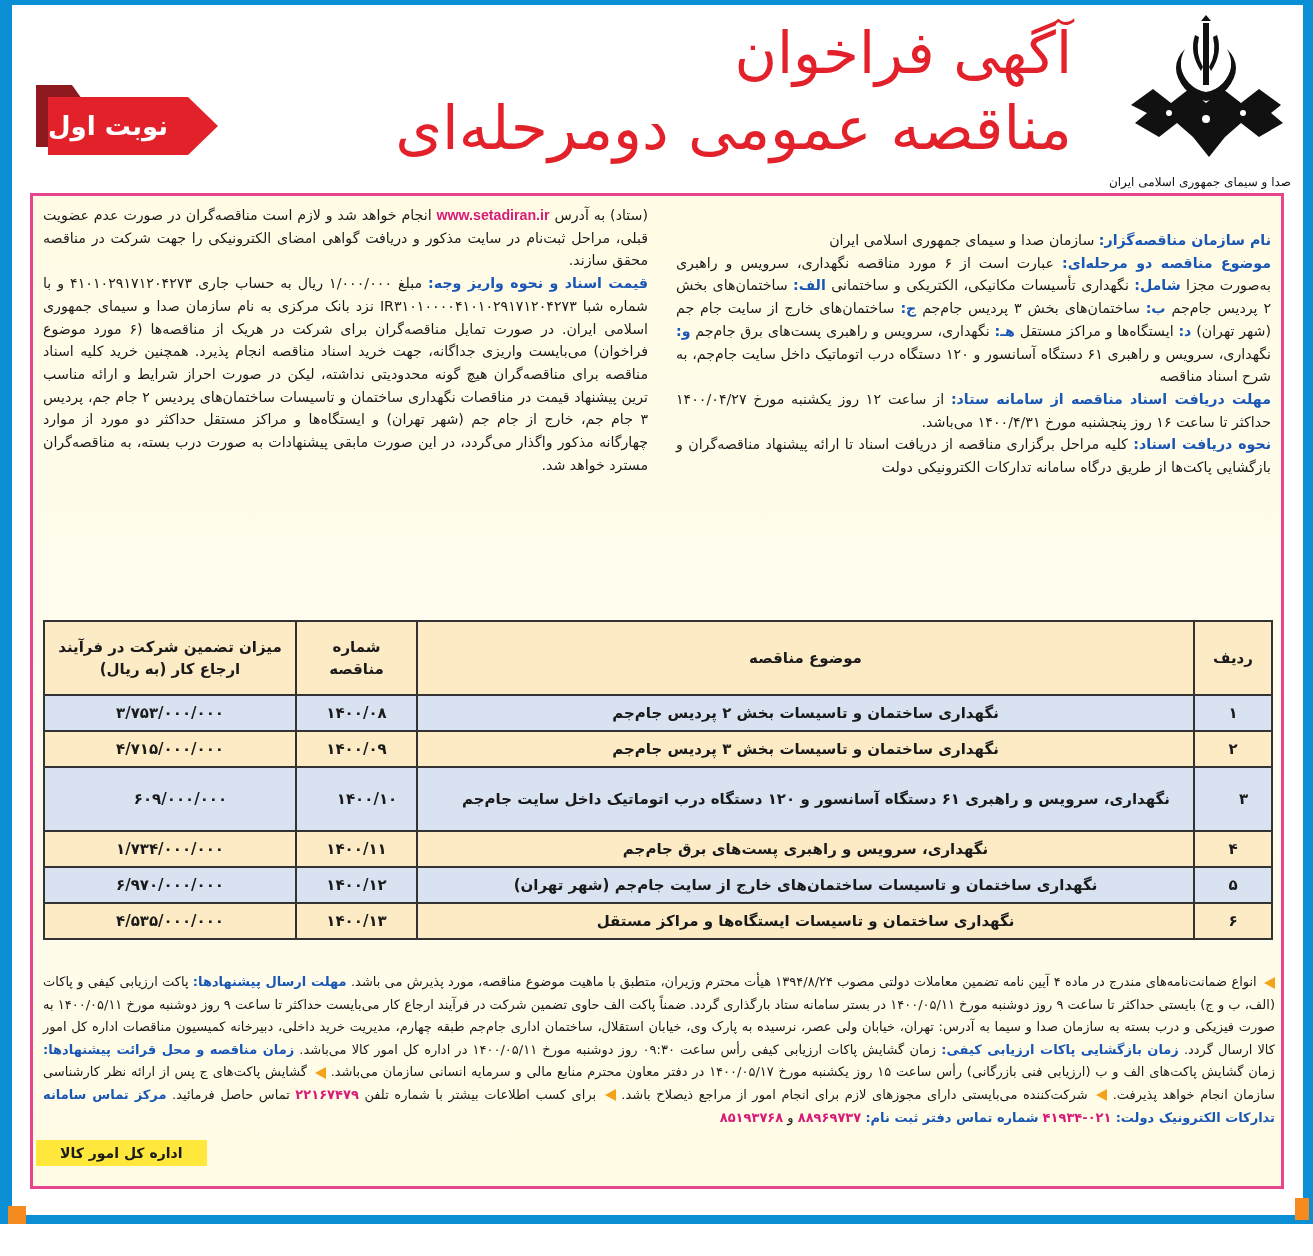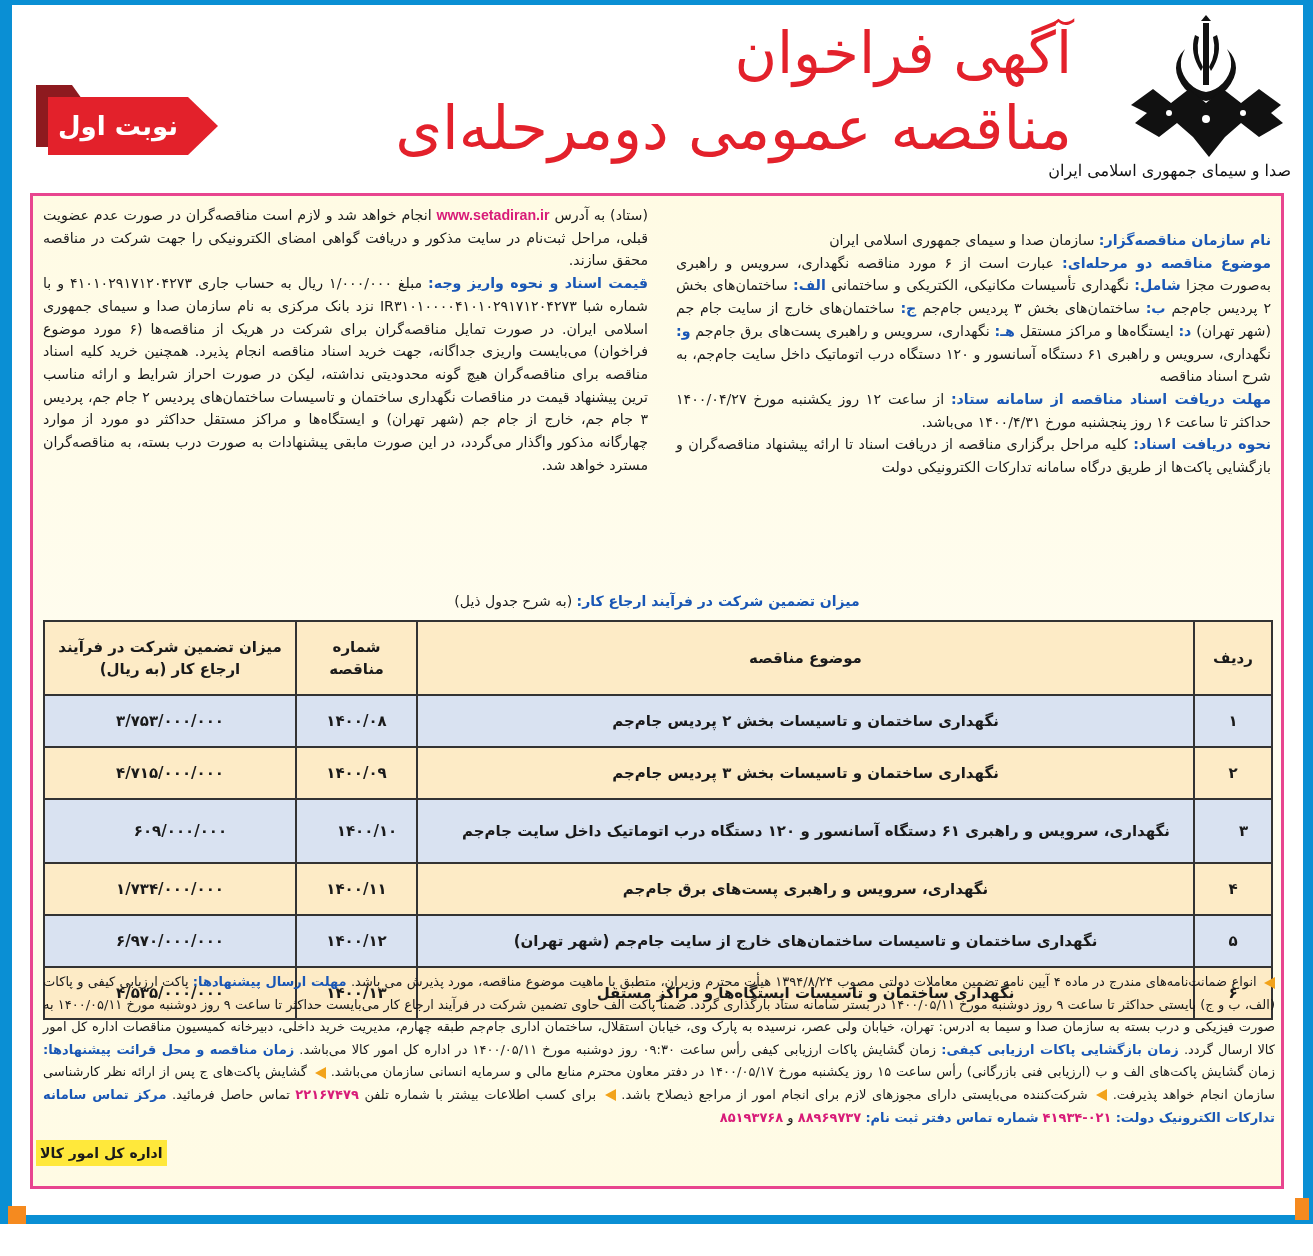--- a/index.html
+++ b/index.html
@@ -13,32 +13,32 @@
     background: #ffffff;
   }
   .corner-tab { position: absolute; background: #f58a1f; }
   .corner-tab.bl { left: 8px; top: 1206px; width: 18px; height: 18px; }
   .corner-tab.br { left: 1295px; top: 1198px; width: 14px; height: 22px; }
 
   .header { position: absolute; left: 12px; top: 5px; width: 1291px; height: 188px; }
 
   .logo { position: absolute; right: 12px; top: 4px; width: 170px; height: 175px; }
   .logo svg { width: 170px; height: 150px; display: block; }
-  .logo-caption { font-family: "DejaVu Serif", serif; font-size: 16px; text-align: right; color: #111; margin-top: 2px; white-space: nowrap; }
+  .logo-caption { font-family: "DejaVu Serif", serif; font-size: 12px; text-align: right; color: #111; margin-top: 16px; white-space: nowrap; }
 
   .title-block { position: absolute; left: 300px; top: 12px; width: 760px; text-align: right; color: #e3212b; font-weight: normal; }
   .title-line1 { font-size: 58px; line-height: 72px; letter-spacing: -1px; }
   .title-line2 { font-size: 60px; line-height: 78px; letter-spacing: -1px; }
 
   .badge { position: absolute; left: 24px; top: 80px; width: 180px; height: 72px; }
   .badge .shadow { position: absolute; left: 0; top: 0; width: 36px; height: 62px; background: #8e1a1f; }
   .badge .shadow:after { content: ""; position: absolute; right: -10px; top: 0; border-top: 14px solid transparent; border-left: 10px solid #8e1a1f; }
   .badge .ribbon { position: absolute; left: 12px; top: 12px; width: 140px; height: 58px; background: #e3212b; }
   .badge .arrow { position: absolute; left: 152px; top: 12px; width: 0; height: 0; border-top: 29px solid transparent; border-bottom: 29px solid transparent; border-left: 30px solid #e3212b; }
-  .badge .label { position: absolute; left: 12px; top: 12px; width: 140px; height: 58px; color: #fff; font-weight: bold; font-size: 26px; line-height: 58px; text-align: center; }
+  .badge .label { position: absolute; left: 12px; top: 12px; width: 140px; height: 58px; color: #fff; font-weight: bold; font-size: 26px; line-height: 58px; text-align: left; }
 
   .content {
     position: absolute; left: 30px; top: 193px; width: 1254px; height: 996px;
     border: 3px solid #e8458f;
     background: linear-gradient(180deg, #fffbe4 0%, #fffdf1 55%, #fffbe4 100%);
   }
 
   .col { position: absolute; top: 8px; font-size: 14.2px; line-height: 22.7px; text-align: justify; text-align-last: right; }
   .col.right { right: 10px; width: 595px; margin-top: 25px; }
   .col.left { left: 10px; width: 605px; }
@@ -49,31 +49,31 @@
   .table-caption { position: absolute; top: 397px; left: 0; width: 100%; text-align: center; font-size: 14px; }
 
   table.grid {
     position: absolute; top: 424px; left: 10px; width: 1230px;
     border-collapse: collapse; font-size: 15px; font-weight: bold;
   }
   table.grid th, table.grid td { border: 2px solid #333; text-align: center; vertical-align: middle; padding: 2px 6px; }
   table.grid th { background: #fdebc6; height: 74px; font-size: 15px; line-height: 22px; }
   table.grid tr.alt td { background: #d9e2f1; }
   table.grid tr.norm td { background: #fdebc6; }
-  table.grid td { height: 52px; line-height: 20px; }
+  table.grid td { height: 36px; line-height: 20px; }
   table.grid tr.tall td { height: 64px; padding-left: 27px; }
   .c-row { width: 78px; }
   .c-subj { width: auto; }
   .c-num { width: 121px; margin-top: 27px; }
   .c-amt { width: 252px; }
 
   .footer { position: absolute; top: 775px; left: 10px; width: 1232px; font-size: 13px; line-height: 22.6px; text-align: justify; text-align-last: right; }
   .tri { display: inline-block; width: 0; height: 0; border-top: 6px solid transparent; border-bottom: 6px solid transparent; border-right: 11px solid #f2a31a; margin-left: 3px; vertical-align: middle; }
   .pink { color: #d81b78; font-weight: bold; }
-  .signature { position: absolute; left: 3px; top: 944px; background: #ffe83b; font-weight: bold; font-size: 14px; padding: 2px 4px; line-height: 22px; }
+  .signature { position: absolute; left: 3px; top: 944px; background: #ffe83b; font-weight: bold; font-size: 14px; padding: 2px 24px; line-height: 22px; }
 </style>
 </head>
 <body>
 
 <div class="frame"></div>
 <div class="corner-tab bl"></div>
 <div class="corner-tab br"></div>
 
 <div class="header">
   <div class="logo">
@@ -148,24 +148,20 @@
       <span>(ستاد) به آدرس</span>
       <span class="url">www.setadiran.ir</span>
       <span>انجام خواهد شد و لازم است مناقصه‌گران در صورت عدم عضویت قبلی، مراحل ثبت‌نام در سایت مذکور و دریافت گواهی امضای الکترونیکی را جهت شرکت در مناقصه محقق سازند.</span>
     </span>
     <span class="p">
       <span class="kw">قیمت اسناد و نحوه واریز وجه:</span>
       <span>مبلغ ۱/۰۰۰/۰۰۰ ریال به حساب جاری ۴۱۰۱۰۲۹۱۷۱۲۰۴۲۷۳ و با شماره شبا IR۳۱۰۱۰۰۰۰۴۱۰۱۰۲۹۱۷۱۲۰۴۲۷۳ نزد بانک مرکزی به نام سازمان صدا و سیمای جمهوری اسلامی ایران. در صورت تمایل مناقصه‌گران برای شرکت در هریک از مناقصه‌ها (۶ مورد موضوع فراخوان) می‌بایست واریزی جداگانه، جهت خرید اسناد مناقصه انجام پذیرد. همچنین خرید کلیه اسناد مناقصه برای مناقصه‌گران هیچ گونه محدودیتی نداشته، لیکن در صورت احراز شرایط و ارائه مناسب ترین پیشنهاد قیمت در مناقصات نگهداری ساختمان و تاسیسات ساختمان‌های پردیس ۲ جام جم، پردیس ۳ جام جم، خارج از جام جم (شهر تهران) و ایستگاه‌ها و مراکز مستقل حداکثر دو مورد از موارد چهارگانه مذکور واگذار می‌گردد، در این صورت مابقی پیشنهادات به صورت درب بسته، به مناقصه‌گران مسترد خواهد شد.</span>
     </span>
   </div>
 
-  <div class="table-caption">
-    <span class="kw">میزان تضمین شرکت در فرآیند ارجاع کار:</span>
-    <span>(به شرح جدول ذیل)</span>
-  </div>
 
   <table class="grid">
     <thead>
       <tr>
         <th class="c-row">ردیف</th>
         <th class="c-subj">موضوع مناقصه</th>
         <th class="c-num">شماره مناقصه</th>
         <th class="c-amt">میزان تضمین شرکت در فرآیند ارجاع کار (به ریال)</th>
       </tr>
     </thead>

